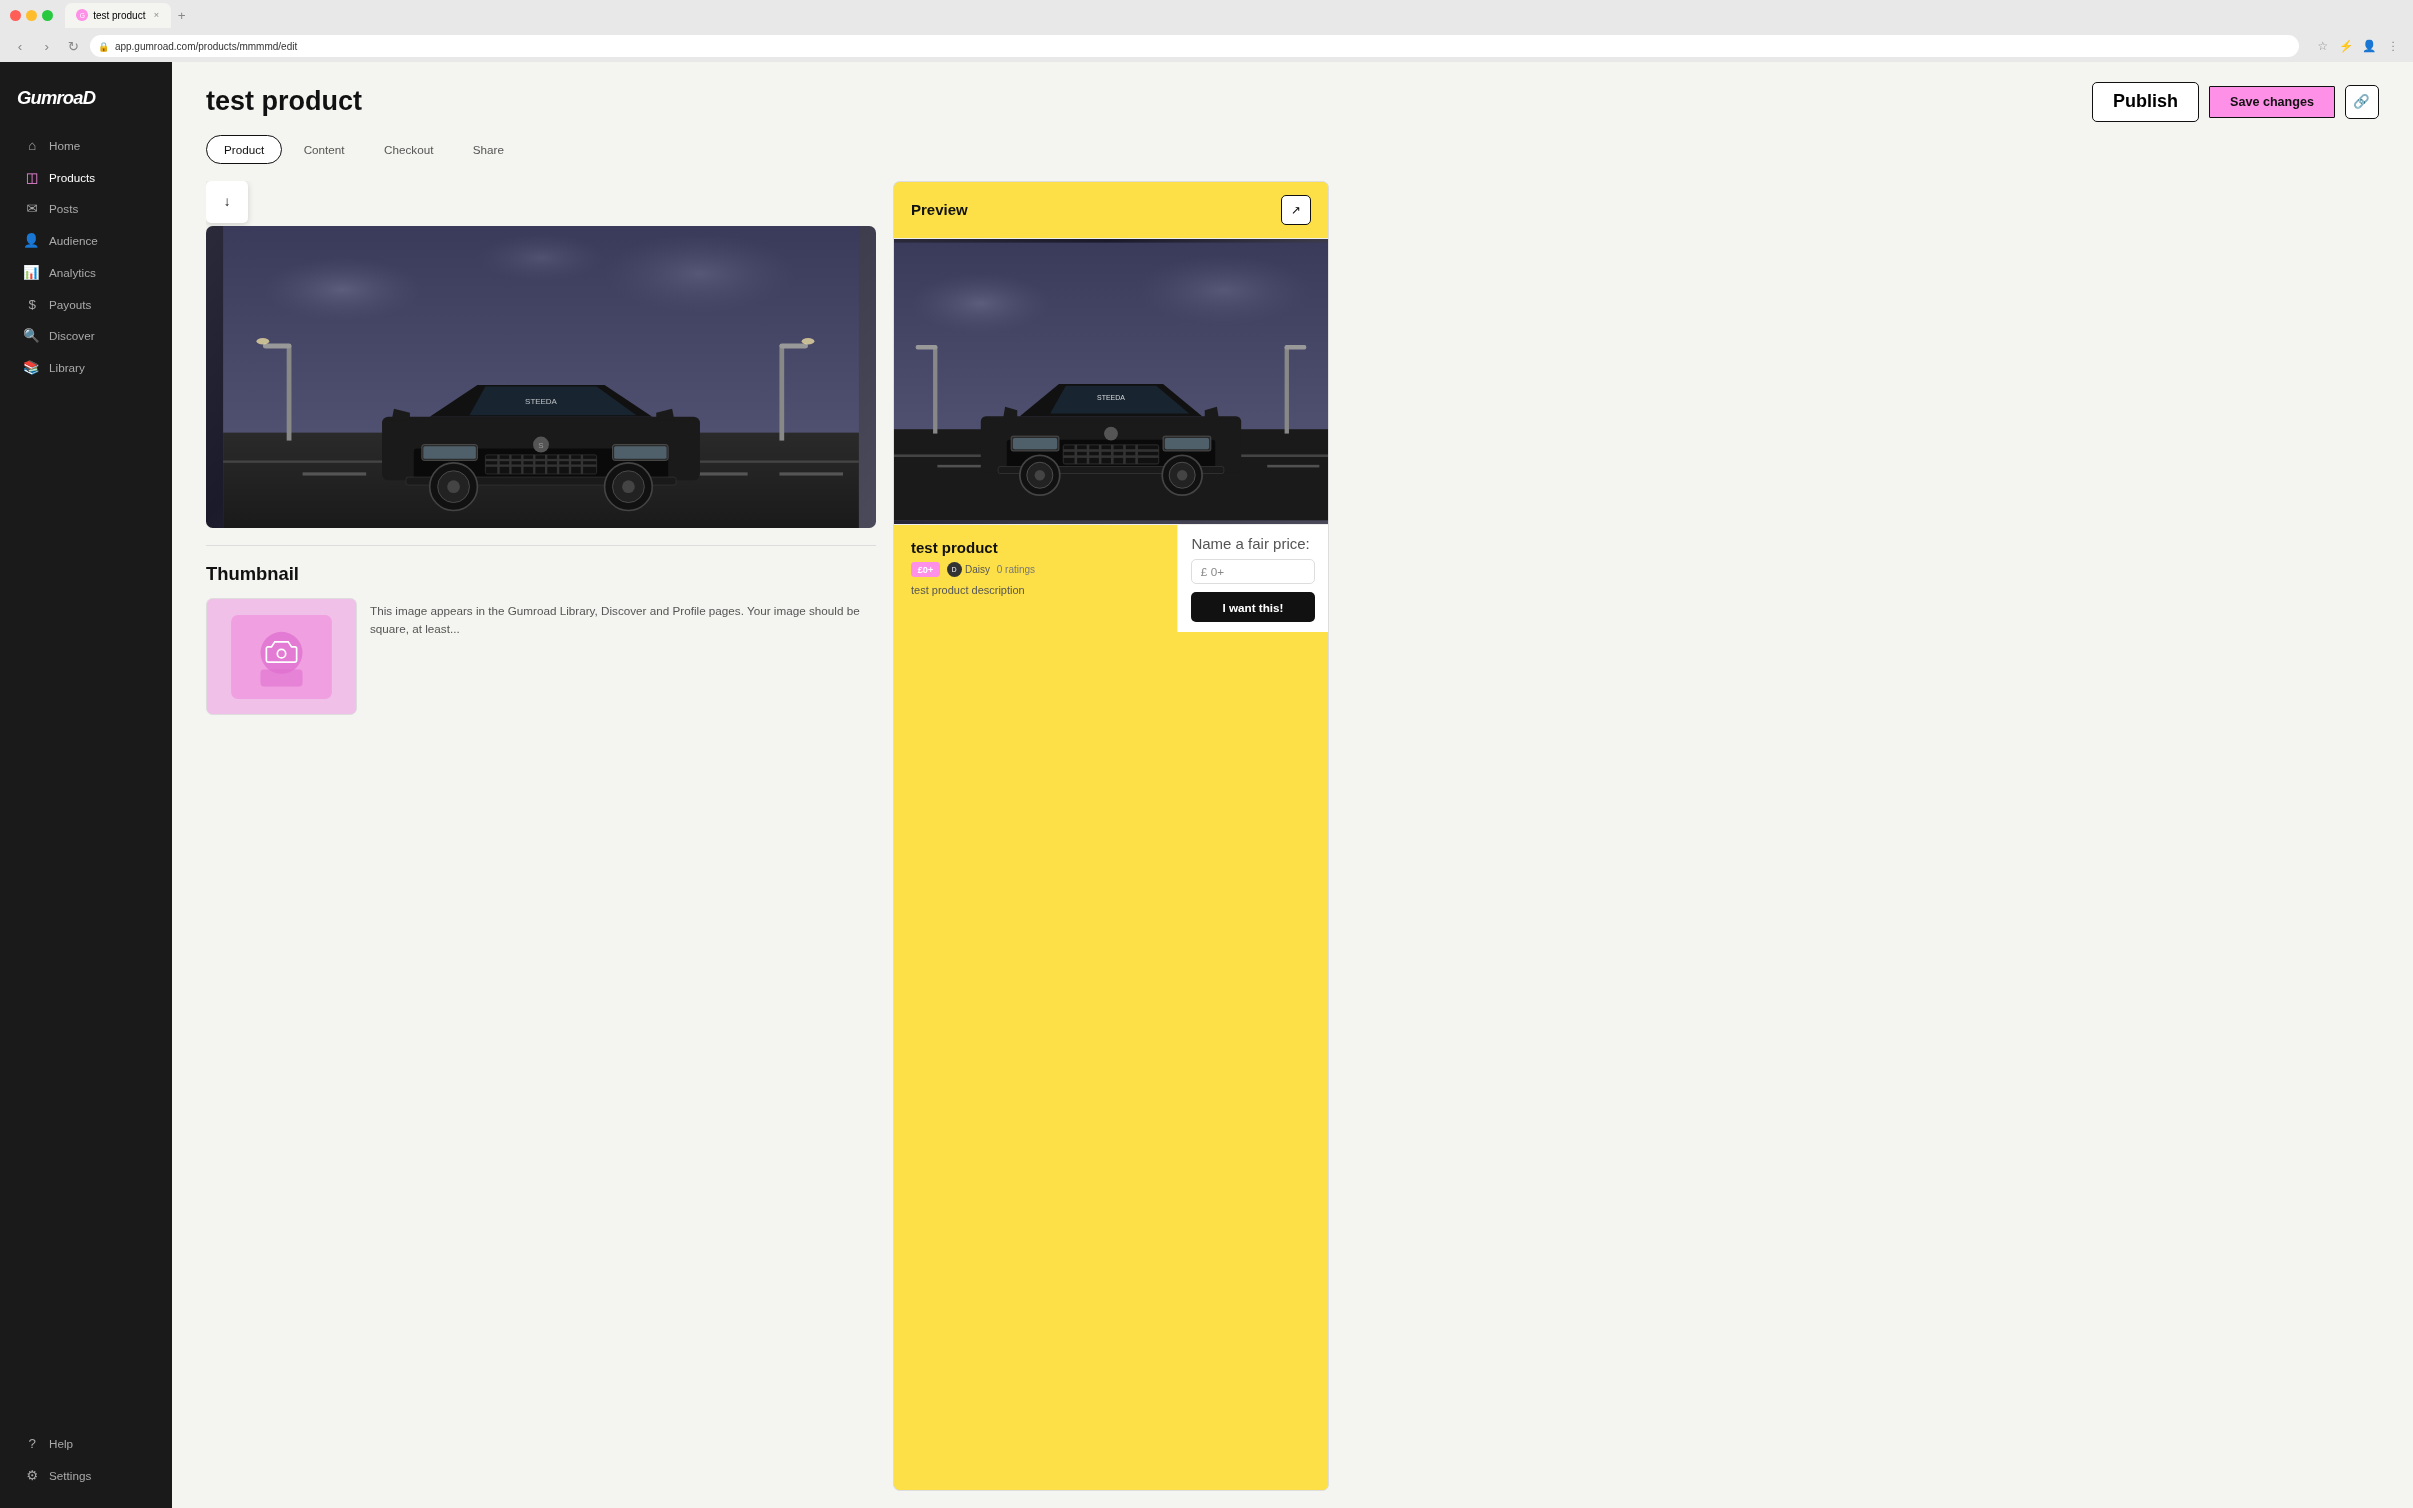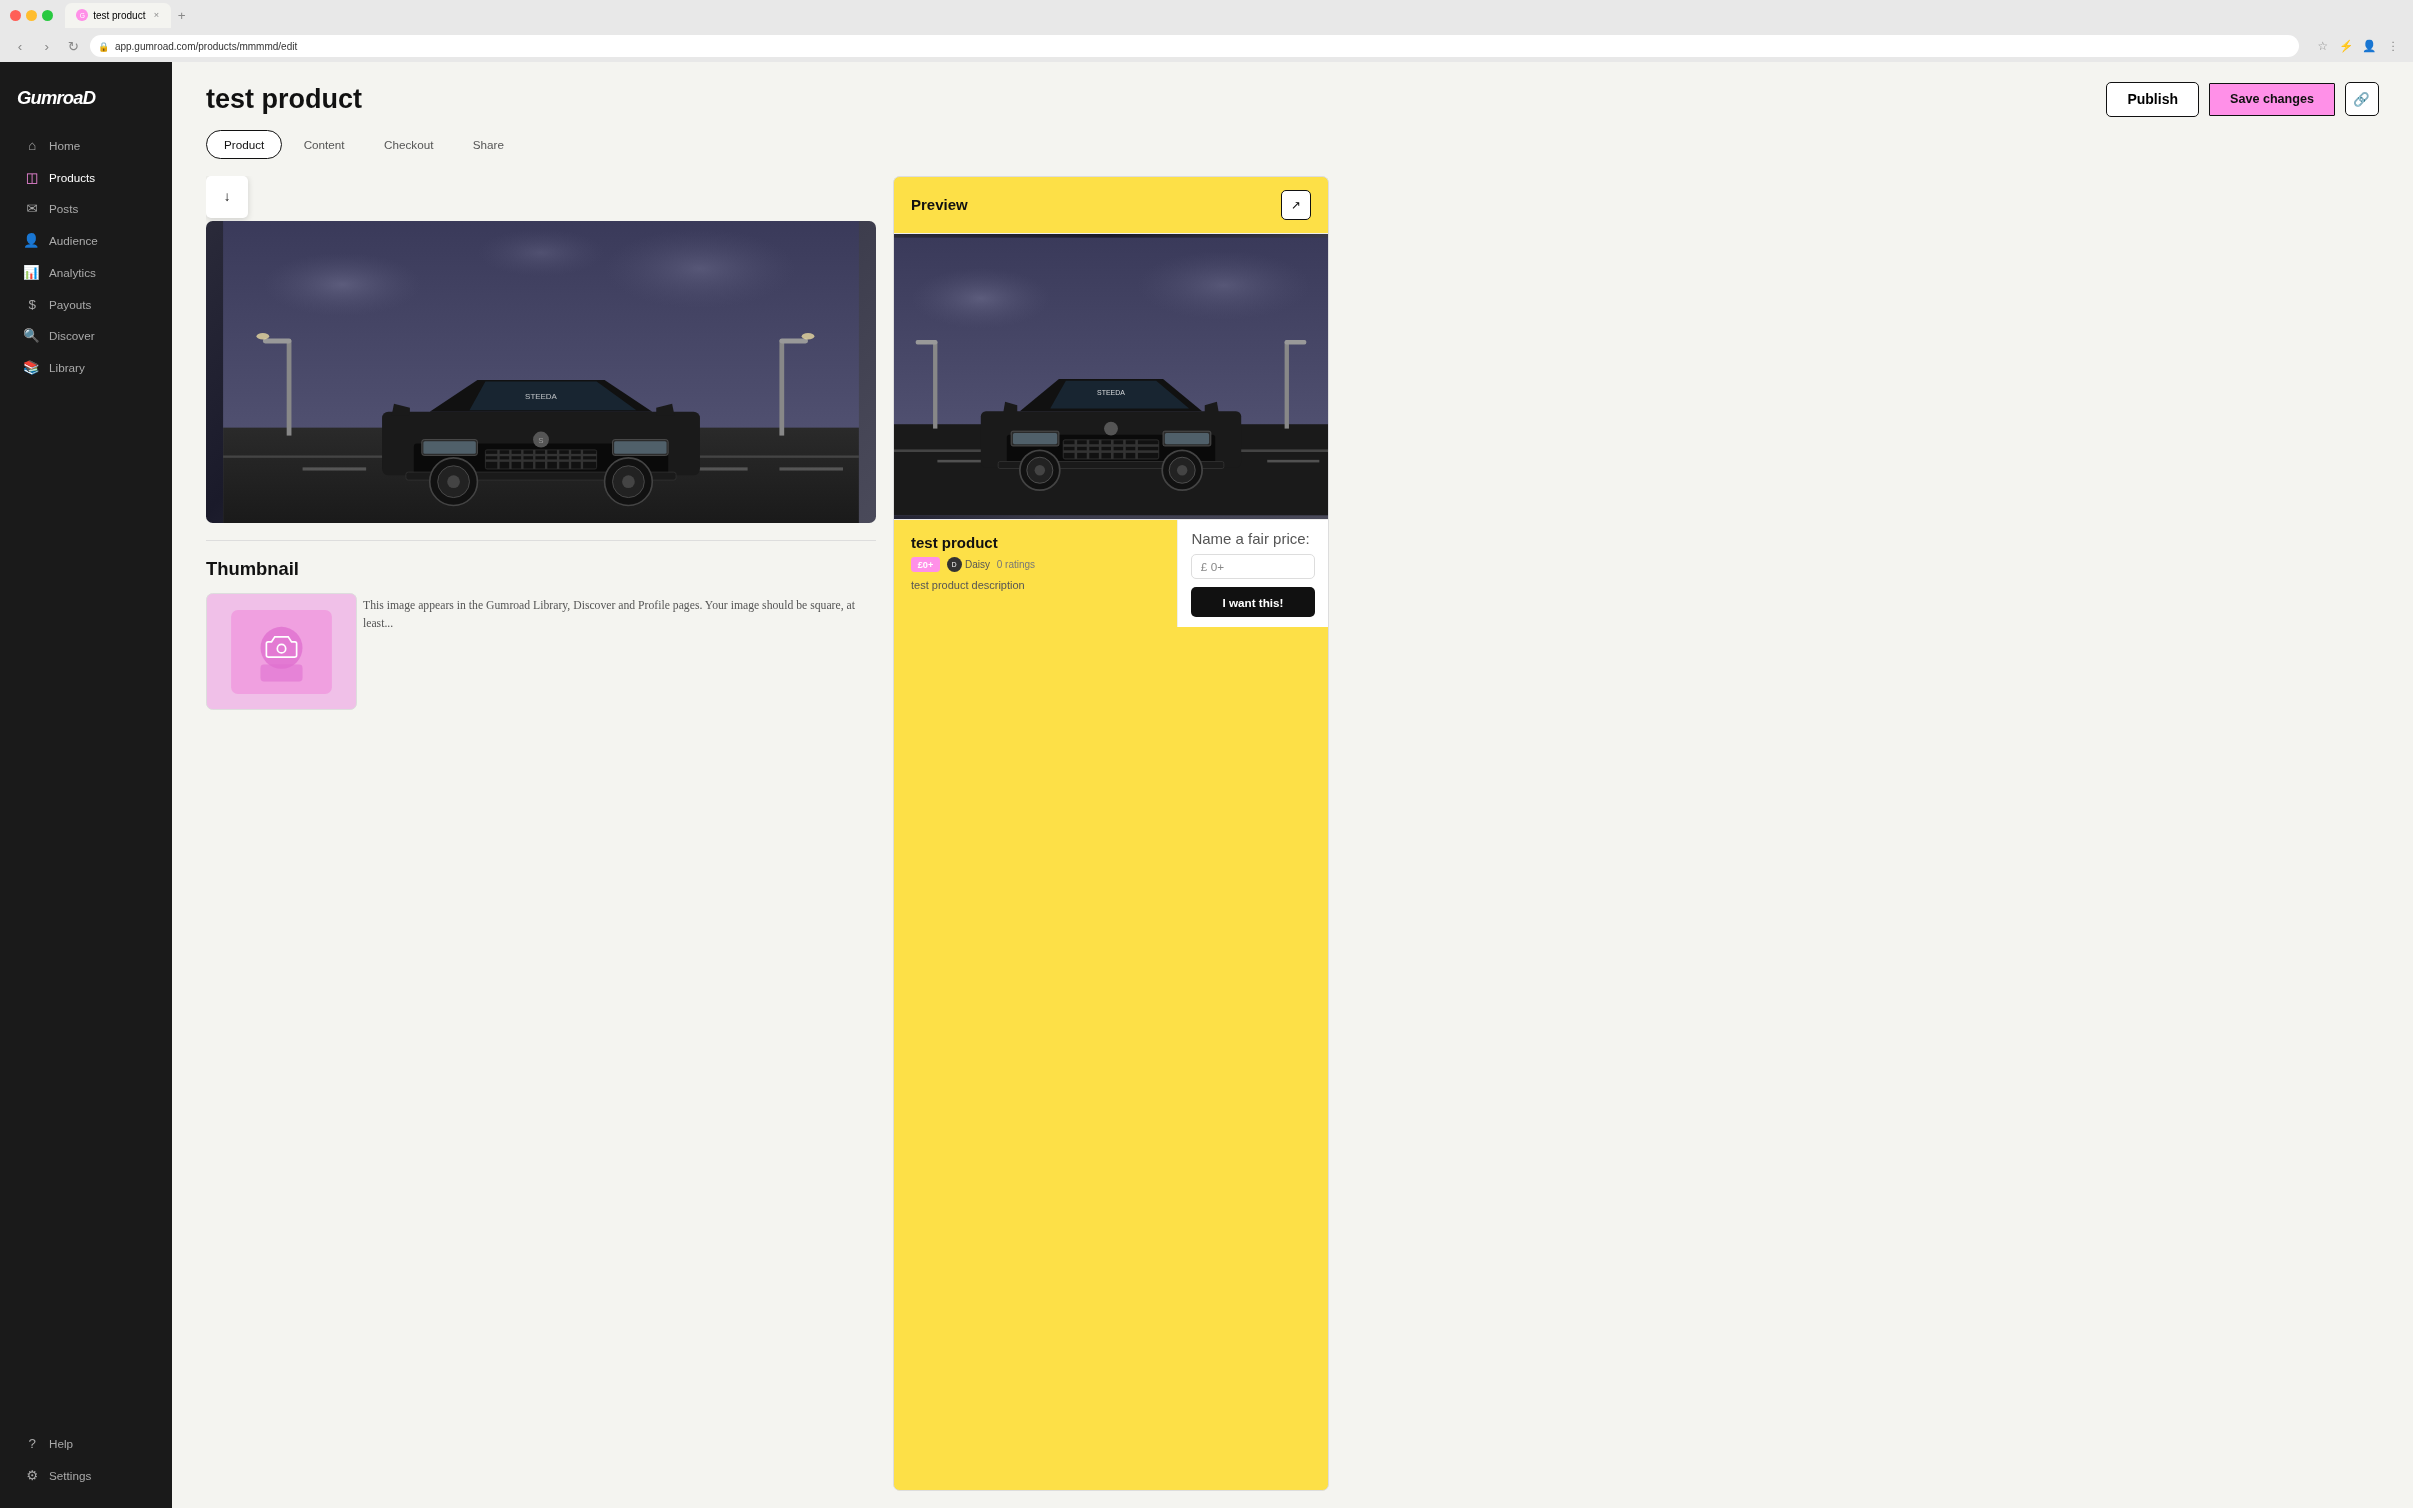--- a/index.html
+++ b/index.html
@@ -159,21 +159,21 @@
     .header-actions {
       display: flex;
       gap: 10px;
       align-items: center;
     }
     .btn-publish {
       padding: 8.4px 20px;
       border: 1.7px solid #111;
       background: white;
       border-radius: 5px;
-      font-size: 14px;
+      font-size: 18px;
       font-weight: 600;
       cursor: pointer;
     }
     .btn-save {
       padding: 8.4px 20px;
       background: #ff90e8;
       border: 1.7px solid #111;
       border-radius: 1px;
       font-size: 12.6px;
       font-weight: 600;
@@ -251,23 +251,22 @@
 
     .thumbnail-section { margin-top: 6.7px; }
     .thumbnail-title {
       font-size: 18.4px;
       font-weight: 700;
       color: #111;
       margin-bottom: 13.4px;
     }
     .thumbnail-content {
       display: flex;
-      gap: 6px;
+      gap: 13px;
       align-items: flex-start;
-      font-family: Liberation Serif, serif;
     }
     .thumbnail-preview {
       width: 151px; height: 117px;
       background: #f0c0e8;
       border-radius: 6.7px;
       border: 1.7px solid #ddd;
       flex-shrink: 0;
       display: flex;
       align-items: center;
       justify-content: center;

